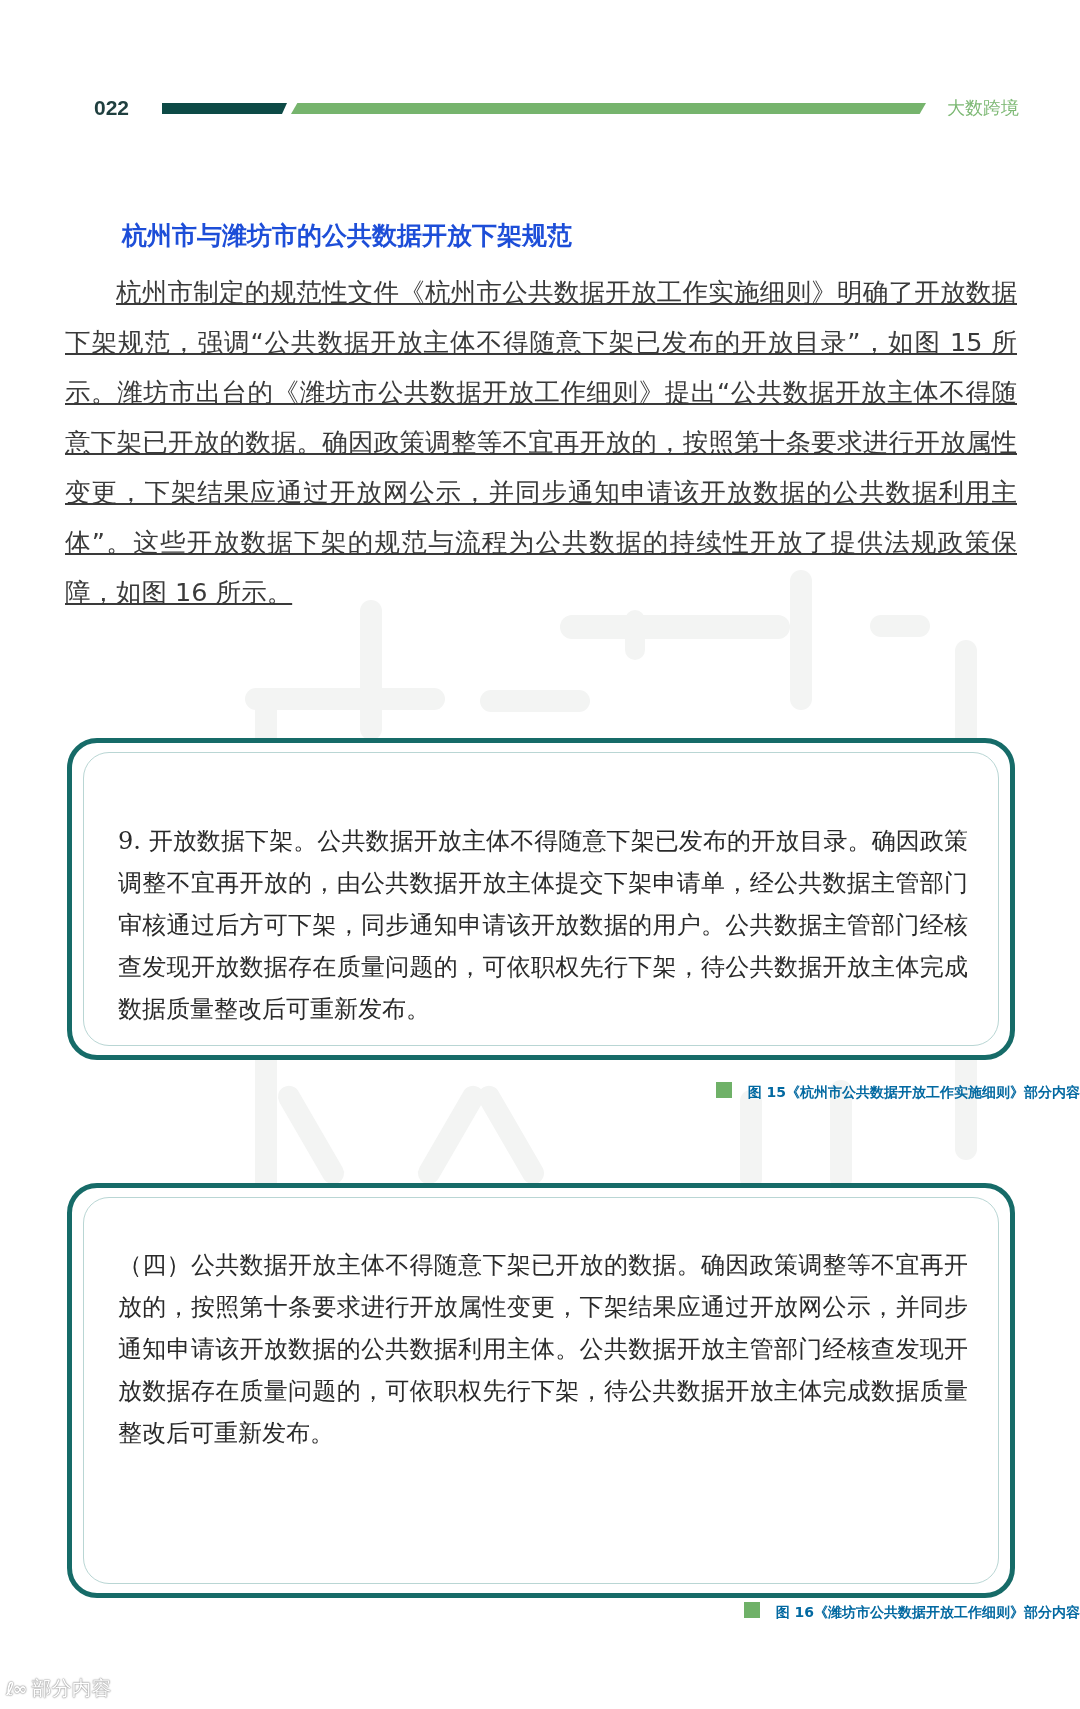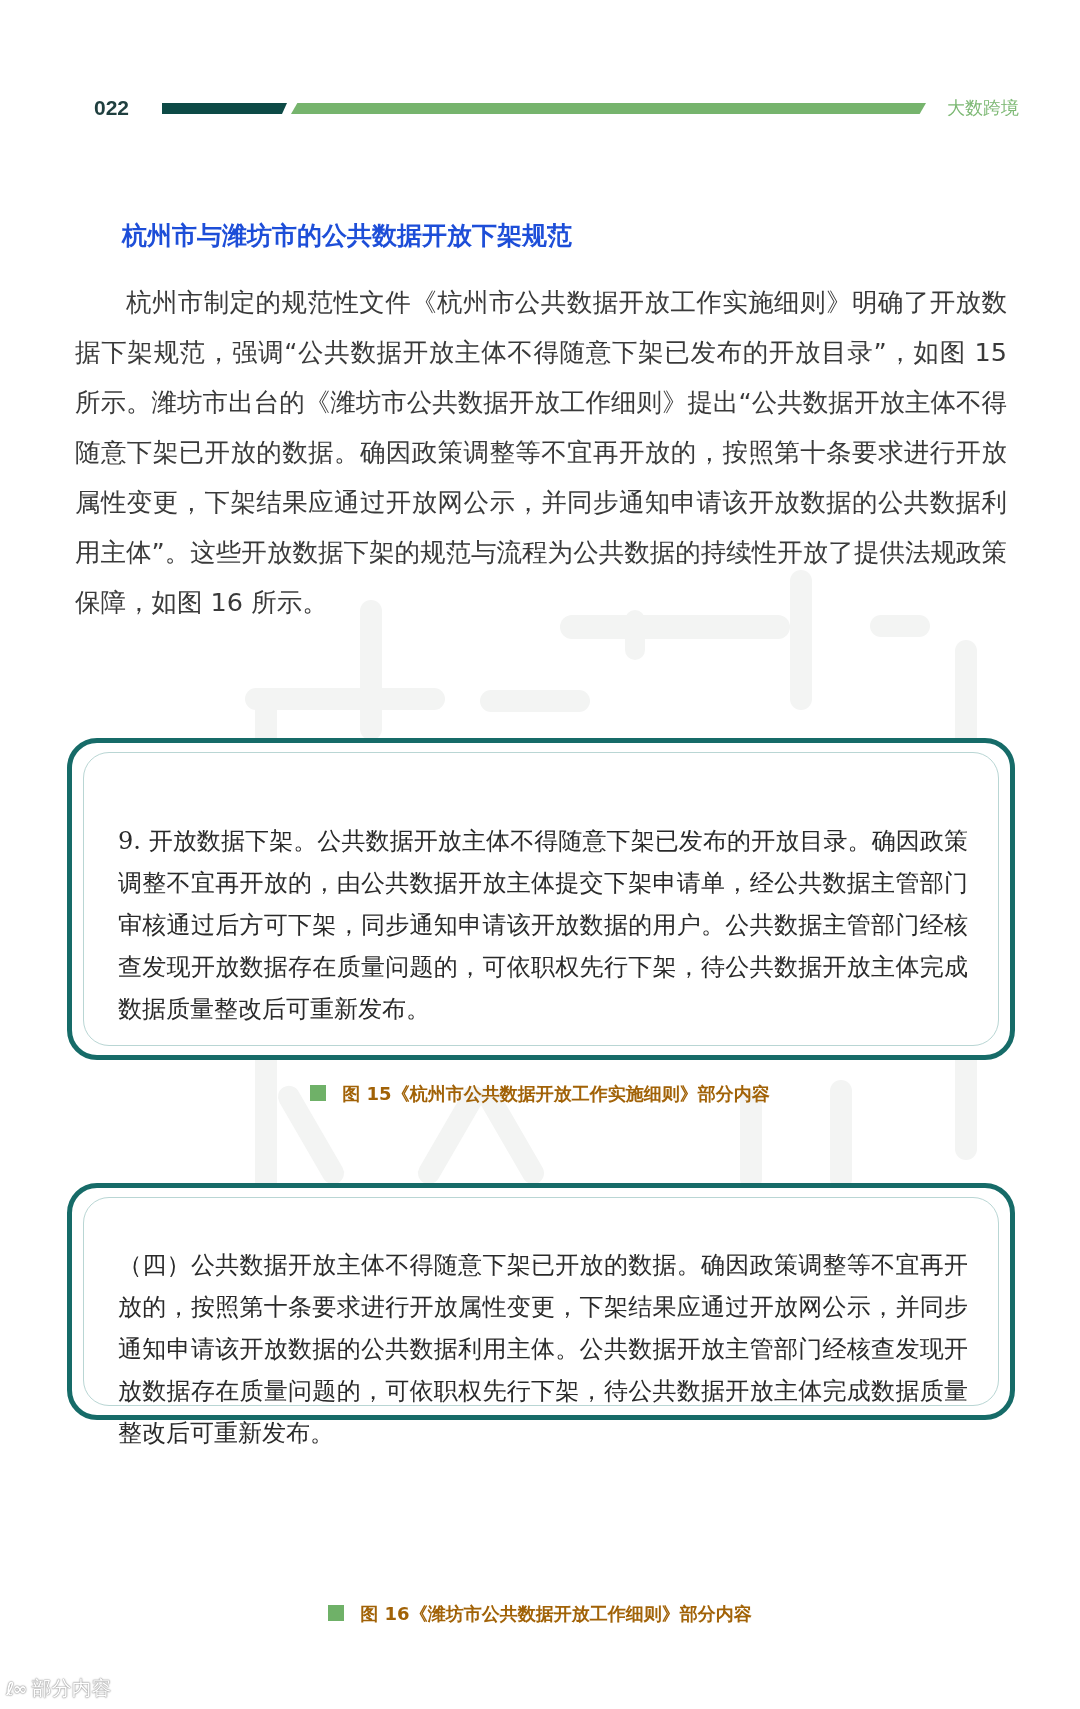--- a/index.html
+++ b/index.html
@@ -35,41 +35,41 @@
     
     .section-title {
       position: absolute; left: 122px; top: 219px;
       font-size: 25px; font-weight: bold; color: #1d4ed8; z-index: 1;
     }
     .body-text {
       position: absolute; left: 62px; top: 264px; width: 958px;
       font-size: 25.5px; line-height: 50px; color: #3a3a3a;
       text-align: justify; z-index: 1;
     }
-    .body-text p { margin: 13px; text-indent: 2em; }
+    .body-text p { margin: 3px; text-indent: 2em; text-decoration: underline; }
     
     .quote-box {
       position: absolute; left: 67px; width: 948px;
       border: 5px solid #166b68; border-radius: 30px;
       box-sizing: border-box; background: #ffffff; z-index: 1;
     }
     .quote-inner {
       position: absolute; left: 11px; right: 11px; top: 9px; bottom: 9px;
       border: 1.5px solid #b9d6d4; border-radius: 26px;
       box-sizing: border-box;
     }
     .quote-text {
       position: absolute; left: 46px; right: 42px;
       font-family: "DejaVu Serif", "Liberation Serif", serif;
       font-size: 24px; line-height: 42px; color: #2a2a2a;
       text-align: justify;
     }
     .caption {
-      position: absolute; left: 0; width: 1080px; text-align: center;
-      font-size: 18px; font-weight: bold; color: #a16207; z-index: 1;
+      position: absolute; left: 0; width: 1080px; text-align: right;
+      font-size: 14px; font-weight: bold; color: #0369a1; z-index: 1;
     }
     .caption .sq {
       display: inline-block; width: 16px; height: 16px; background: #6fb168;
       margin-right: 16px; vertical-align: -1px;
     }
     .footer-logo {
       position: absolute; left: 6px; top: 1675px;
       font-size: 20px; color: #ffffff;
       text-shadow: 0 0 2px #8a8a8a, 0 0 1px #6a6a6a;
       display: flex; align-items: center; gap: 6px; z-index: 2;
@@ -105,21 +105,21 @@
 </div>
 
 <div class="quote-box" style="top:738px;height:322px;">
   <div class="quote-inner"></div>
   <div class="quote-text" style="top:77px;">9. 开放数据下架。公共数据开放主体不得随意下架已发布的开放目录。确因政策调整不宜再开放的，由公共数据开放主体提交下架申请单，经公共数据主管部门审核通过后方可下架，同步通知申请该开放数据的用户。公共数据主管部门经核查发现开放数据存在质量问题的，可依职权先行下架，待公共数据开放主体完成数据质量整改后可重新发布。</div>
 </div>
 <div class="caption" style="top:1082px;">
   <span class="sq"></span><span>图 15《杭州市公共数据开放工作实施细则》部分内容</span>
 </div>
 
-<div class="quote-box" style="top:1183px;height:237px;">
+<div class="quote-box" style="top:1183px;height:415px;">
   <div class="quote-inner"></div>
   <div class="quote-text" style="top:56px;">（四）公共数据开放主体不得随意下架已开放的数据。确因政策调整等不宜再开放的，按照第十条要求进行开放属性变更，下架结果应通过开放网公示，并同步通知申请该开放数据的公共数据利用主体。公共数据开放主管部门经核查发现开放数据存在质量问题的，可依职权先行下架，待公共数据开放主体完成数据质量整改后可重新发布。</div>
 </div>
 <div class="caption" style="top:1602px;">
   <span class="sq"></span><span>图 16《潍坊市公共数据开放工作细则》部分内容</span>
 </div>
 
 <div class="footer-logo">
   <span class="mark">ℓ∞</span>
   <span>部分内容</span>

